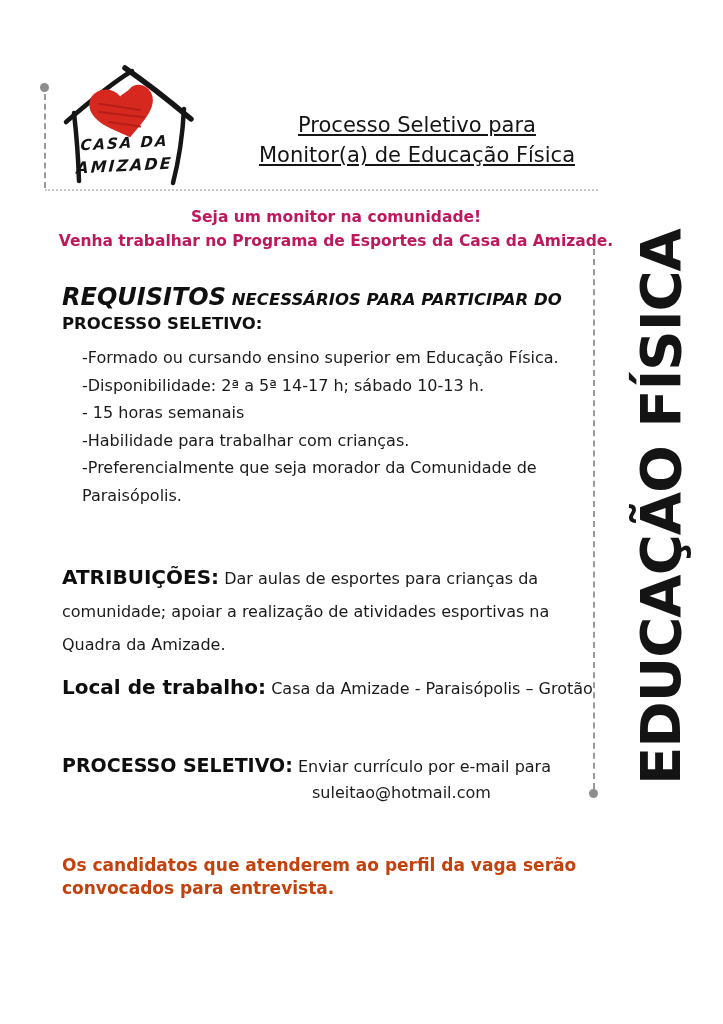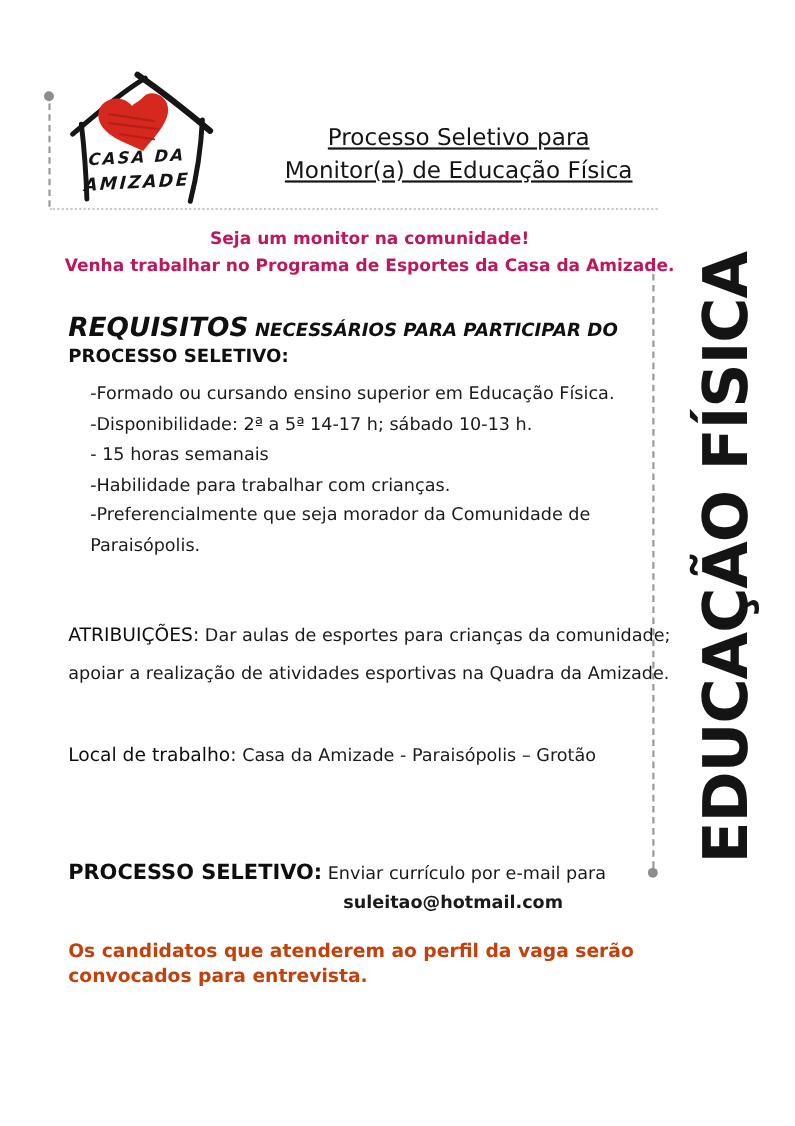--- a/index.html
+++ b/index.html
@@ -40,25 +40,25 @@
   .req-heading .rest{font-size:16.5px;}
   .req-heading .line1{white-space:nowrap;line-height:26px;font-style:italic;}
   .req-heading .line2{font-size:16.5px;line-height:22px;}
 
   .req-list{position:absolute;left:62px;top:344px;width:548px;font-size:16px;line-height:27.5px;margin-left:20px;}
   .req-list div{margin:0;}
 
   .para{position:absolute;left:62px;width:548px;font-size:16px;line-height:33px;}
   .atribuicoes{top:561px;}
   .local{top:674px;line-height:26px;}
-  .blabel{font-weight:normal;font-size:17px;color:#0e0e0e;}
+  .blabel{font-weight:bold;font-size:20px;color:#0e0e0e;}
 
-  .processo{position:absolute;left:62px;top:780px;width:548px;font-size:16px;line-height:26px;}
+  .processo{position:absolute;left:62px;top:752px;width:548px;font-size:16px;line-height:26px;}
   .processo .plabel{font-weight:bold;font-size:19px;color:#0e0e0e;}
-  .processo .email{font-weight:bold;margin-left:250px;}
+  .processo .email{font-weight:normal;margin-left:250px;}
 
   .footer-note{position:absolute;left:62px;top:854px;width:546px;
     font-size:17px;font-weight:bold;line-height:23px;color:#c2410c;}
 
   
   .vertical-banner{position:absolute;left:370px;top:452px;width:580px;height:110px;
     transform:rotate(-90deg);display:flex;align-items:center;justify-content:center;}
   .vertical-banner span{font-size:56px;font-weight:bold;letter-spacing:-1px;
     white-space:nowrap;color:#141414;}
 </style>

